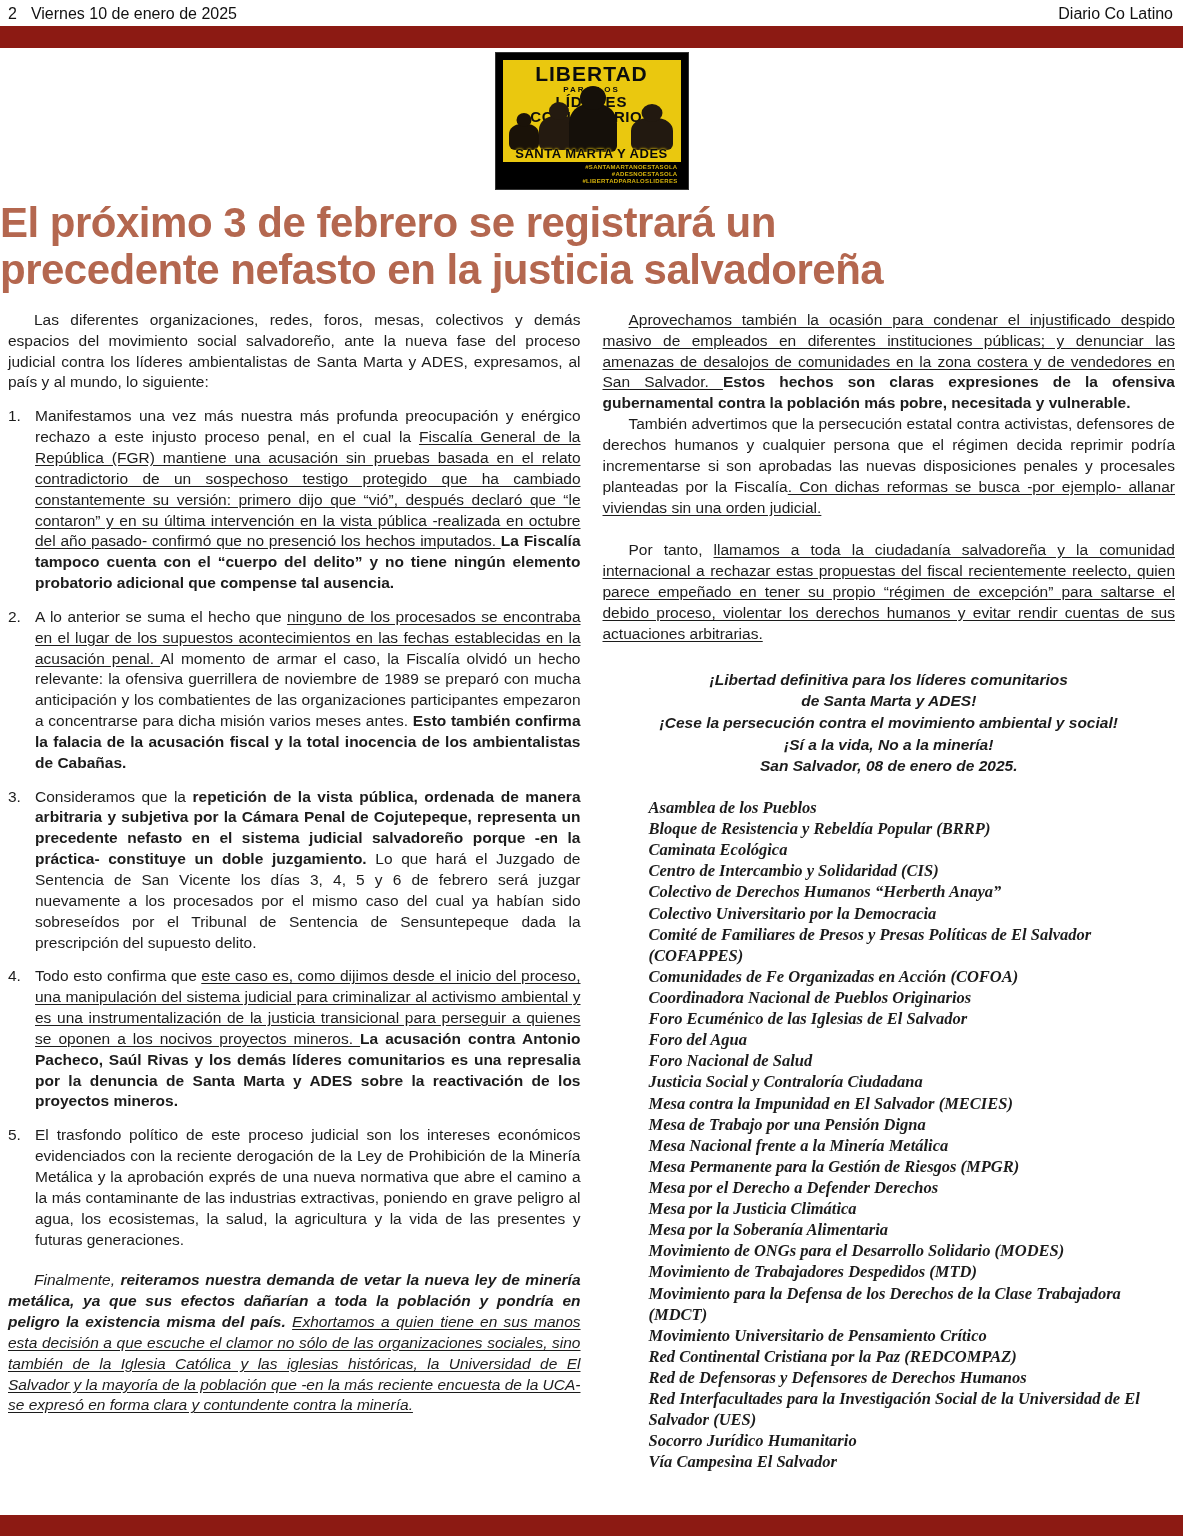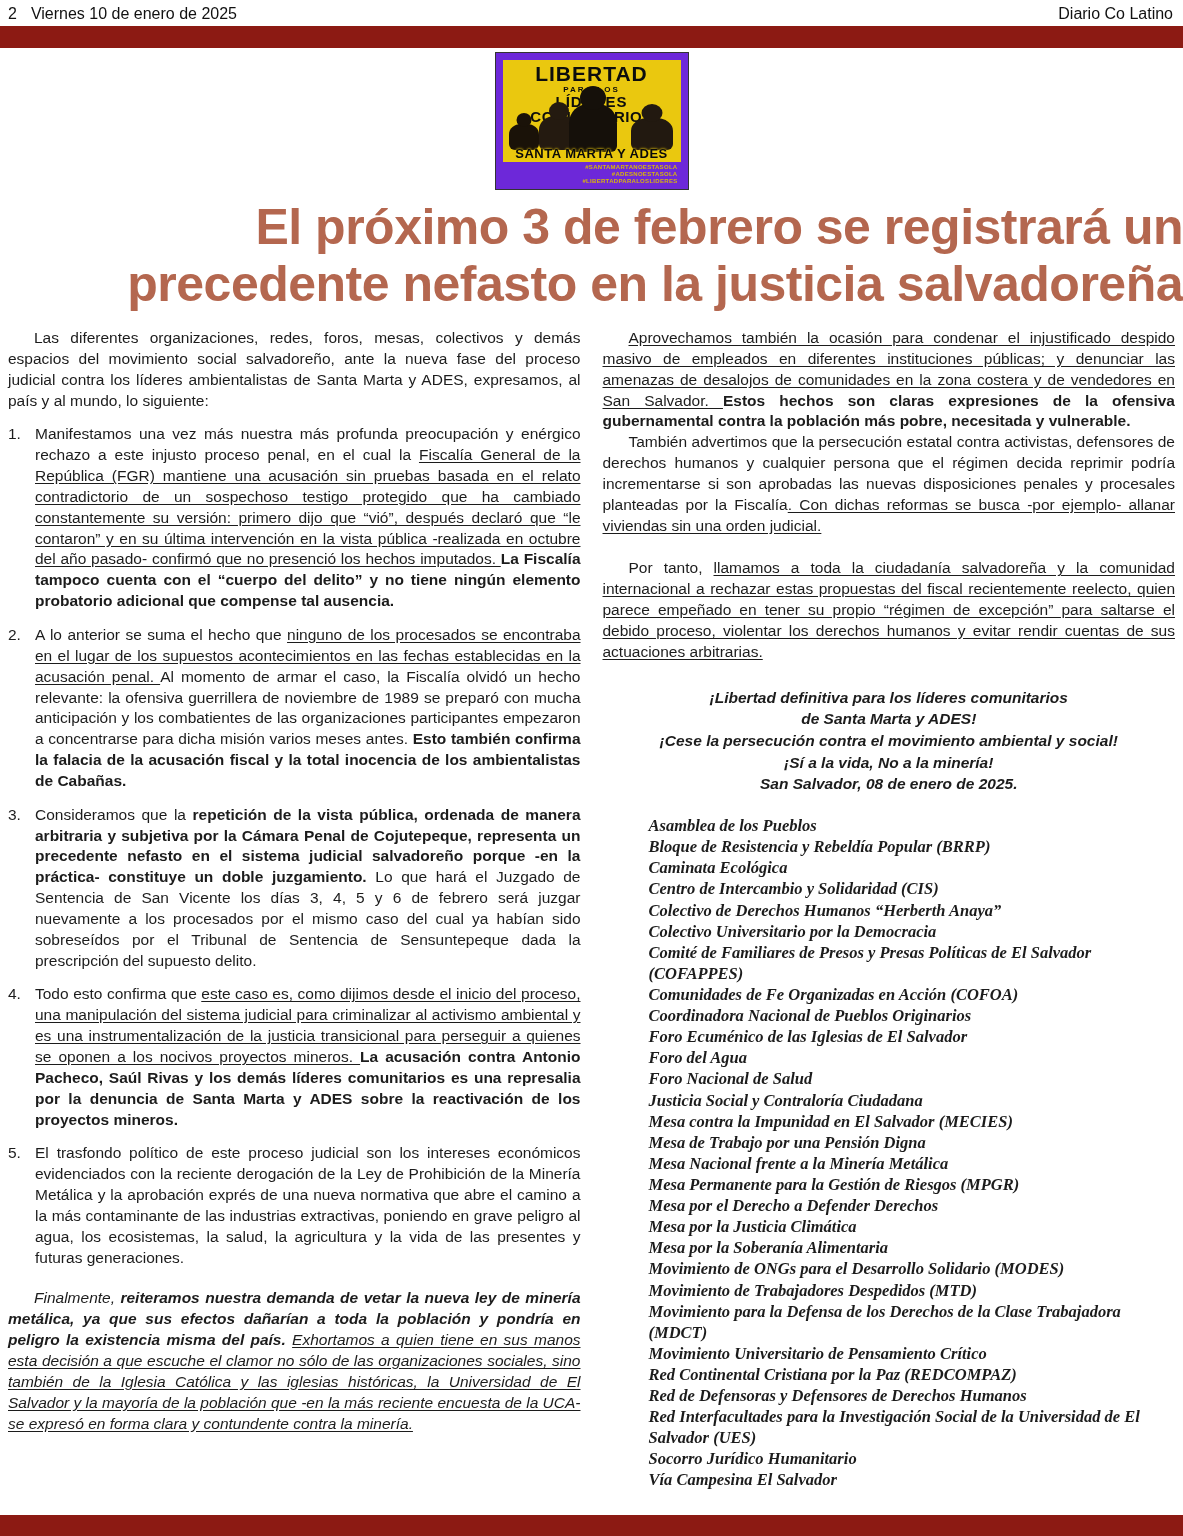--- a/index.html
+++ b/index.html
@@ -11,21 +11,21 @@
   
   .masthead { display:flex; justify-content:space-between; align-items:flex-end;
     padding:5px 10px 2px 8px; font-size:16px; color:#111; }
   .masthead-left span { margin-right:14px; }
   .red-bar { background:#8c1a13; height:22px; }
   .red-bar.top { margin:1px 0 0; }
   .red-bar.bottom { position:absolute; left:0; right:0; bottom:0; height:21px; }
 
   
   .poster-wrap { display:flex; justify-content:center; margin:5px 0 2px; }
-  .poster { width:178px; background:#6d28d9; padding:7px 7px 2px; box-shadow:0 0 0 1px #333; }
+  .poster { width:178px; background:#000000; padding:7px 7px 2px; box-shadow:0 0 0 1px #333; }
   .poster-inner { background:#eac80f; height:102px; position:relative; overflow:hidden; text-align:center; }
   .p-line { font-weight:bold; color:#0d0d0d; }
   .p1 { font-size:21px; letter-spacing:1px; line-height:22px; margin-top:3px; }
   .p2 { font-size:8px;  letter-spacing:2px; line-height:9px; }
   .p3 { font-size:15px; letter-spacing:1px; line-height:15px; }
   .p4 { font-size:15px; letter-spacing:0.5px; line-height:16px; }
   .silhouettes { position:absolute; left:0; right:0; bottom:0; top:0; }
   .sil { position:absolute; background:#1a1208; border-radius:40% 40% 6px 6px; }
   .sil::before { content:""; position:absolute; left:50%; transform:translateX(-50%);
     background:#1a1208; border-radius:50%; }
@@ -37,22 +37,22 @@
   .s3::before { width:26px; height:24px; top:-18px; background:#15100a; }
   .s4 { width:42px; height:32px; right:8px; bottom:12px; background:#221910; }
   .s4::before { width:21px; height:18px; top:-14px; background:#221910; }
   .p-footer { position:absolute; left:0; right:0; bottom:1px; z-index:3;
     font-weight:bold; font-size:13px; letter-spacing:0.5px; color:#0a0a0a;
     text-shadow:0 0 3px #eac80f, 0 0 2px #eac80f; }
   .p-tags { text-align:right; padding:2px 3px 2px; }
   .tag-line { color:#d8b40c; font-size:6px; line-height:7px; font-weight:bold; letter-spacing:0.3px; }
 
   
-  .title { margin:10px 0 16px; text-align:right; color:#b4674f;
-    font-size:50px; font-weight:bold; line-height:1.13; letter-spacing:-0.5px; }
+  .title { margin:10px 0 16px; text-align:left; color:#b4674f;
+    font-size:42px; font-weight:bold; line-height:1.13; letter-spacing:-0.5px; }
   .title-line { display:block; }
 
   
   .columns { display:flex; gap:22px; padding:0 8px; }
   .col { flex:1; font-size:15.5px; line-height:1.345; text-align:justify; }
   .para { margin:0 0 13px; }
   .indent { text-indent:26px; }
   .mb0 { margin-bottom:0; }
   .mt-blank { margin-top:22px; }
   .run-n {}

